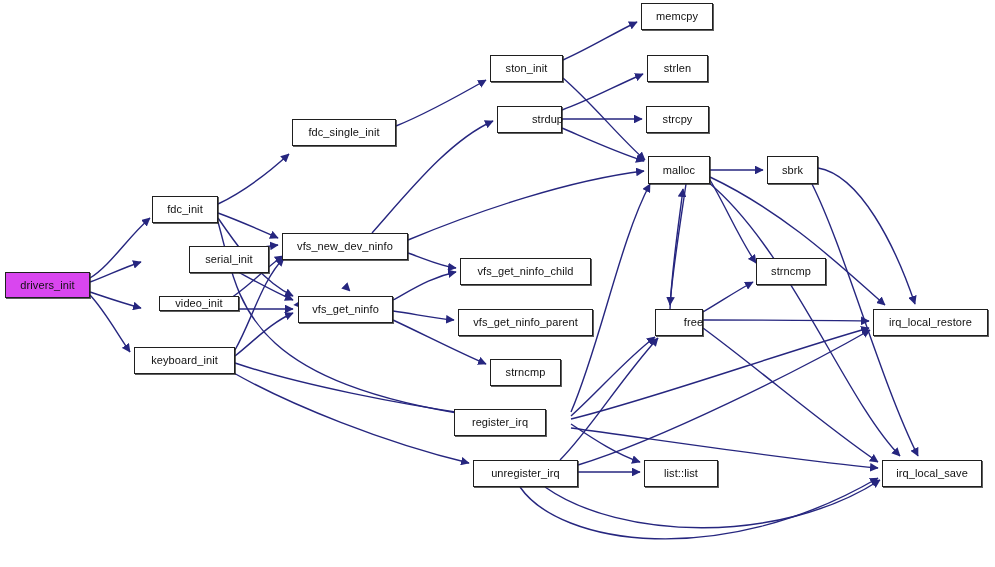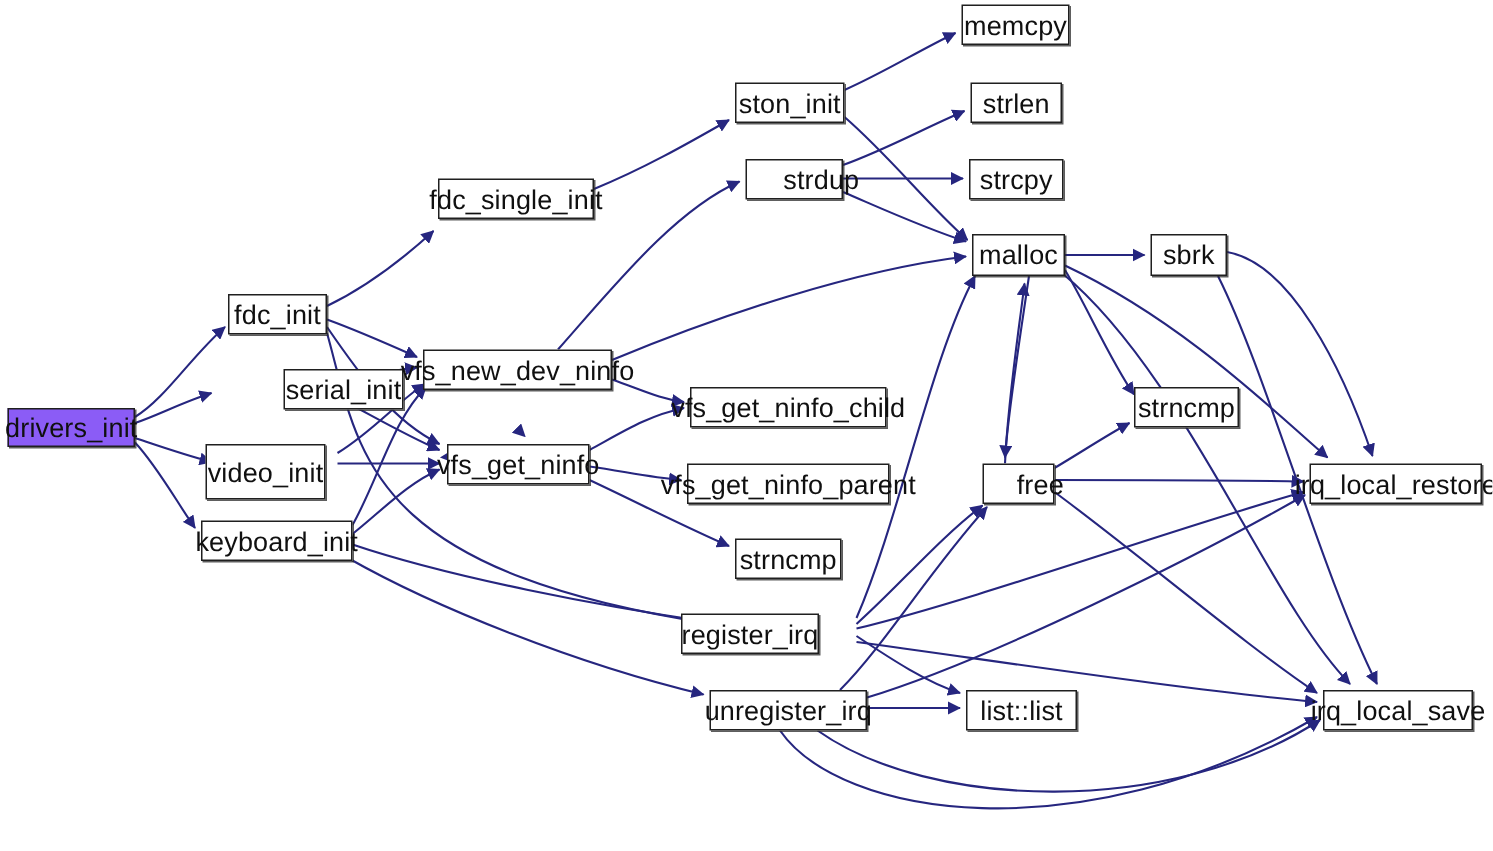--- a/index.html
+++ b/index.html
@@ -22,32 +22,32 @@
     top: 0;
     width: 995px;
     height: 567px;
   }
   .node {
     position: absolute;
     box-sizing: border-box;
     border: 1px solid #1f1f1f;
     background: #ffffff;
     color: #101010;
-    font-size: 18px;
+    font-size: 11px;
     line-height: 1;
     display: flex;
     align-items: center;
     justify-content: center;
     white-space: nowrap;
     letter-spacing: 0.1px;
     z-index: 5;
     box-shadow: 1px 1px 0 0 rgba(40,40,40,0.75);
   }
   .node.highlight {
-    background: #8b5cf6;
+    background: #d946ef;
   }
   .node-label {
     pointer-events: none;
   }
 </style>
 </head>
 <body>
 
 <div id="graph-root">
 
@@ -163,21 +163,21 @@
 
   <div class="node highlight" style="left:5px;  top:272px; width:85px;  height:26px;">
       <span class="node-label">drivers_init</span>
     </div>
   <div class="node" style="left:152px;top:196px; width:66px;  height:27px;">
       <span class="node-label">fdc_init</span>
     </div>
   <div class="node" style="left:145px;top:246px; width:80px;  height:27px;margin-left:44px;">
       <span class="node-label">serial_init</span>
     </div>
-  <div class="node" style="left:137px;top:296px; width:80px;  height:37px;">
+  <div class="node" style="left:159px;top:296px; width:80px;  height:15px;">
       <span class="node-label">video_init</span>
     </div>
   <div class="node" style="left:134px;top:347px; width:101px; height:27px;">
       <span class="node-label">keyboard_init</span>
     </div>
   <div class="node" style="left:292px;top:119px; width:104px; height:27px;">
       <span class="node-label">fdc_single_init</span>
     </div>
   <div class="node" style="left:282px;top:233px; width:126px; height:27px;">
       <span class="node-label">vfs_new_dev_ninfo</span>

